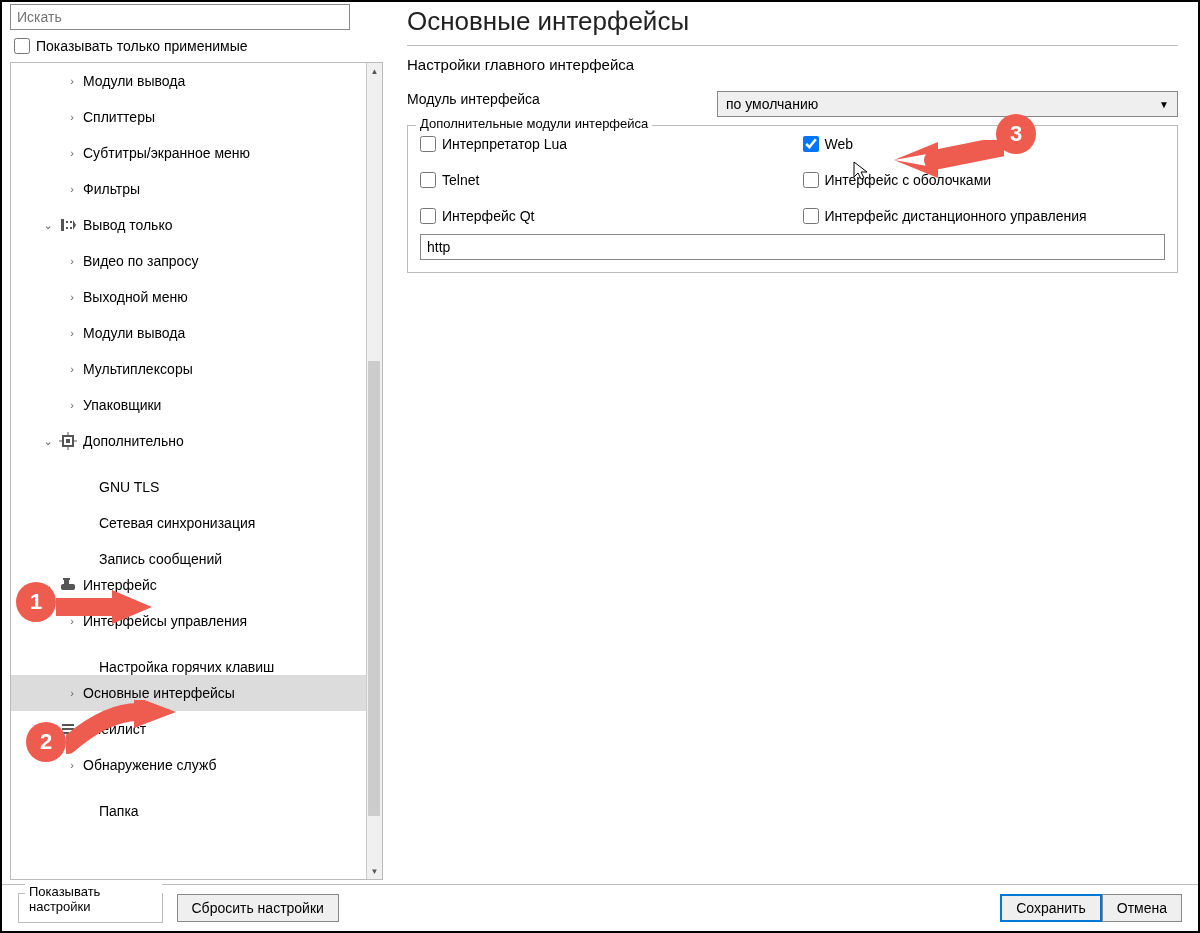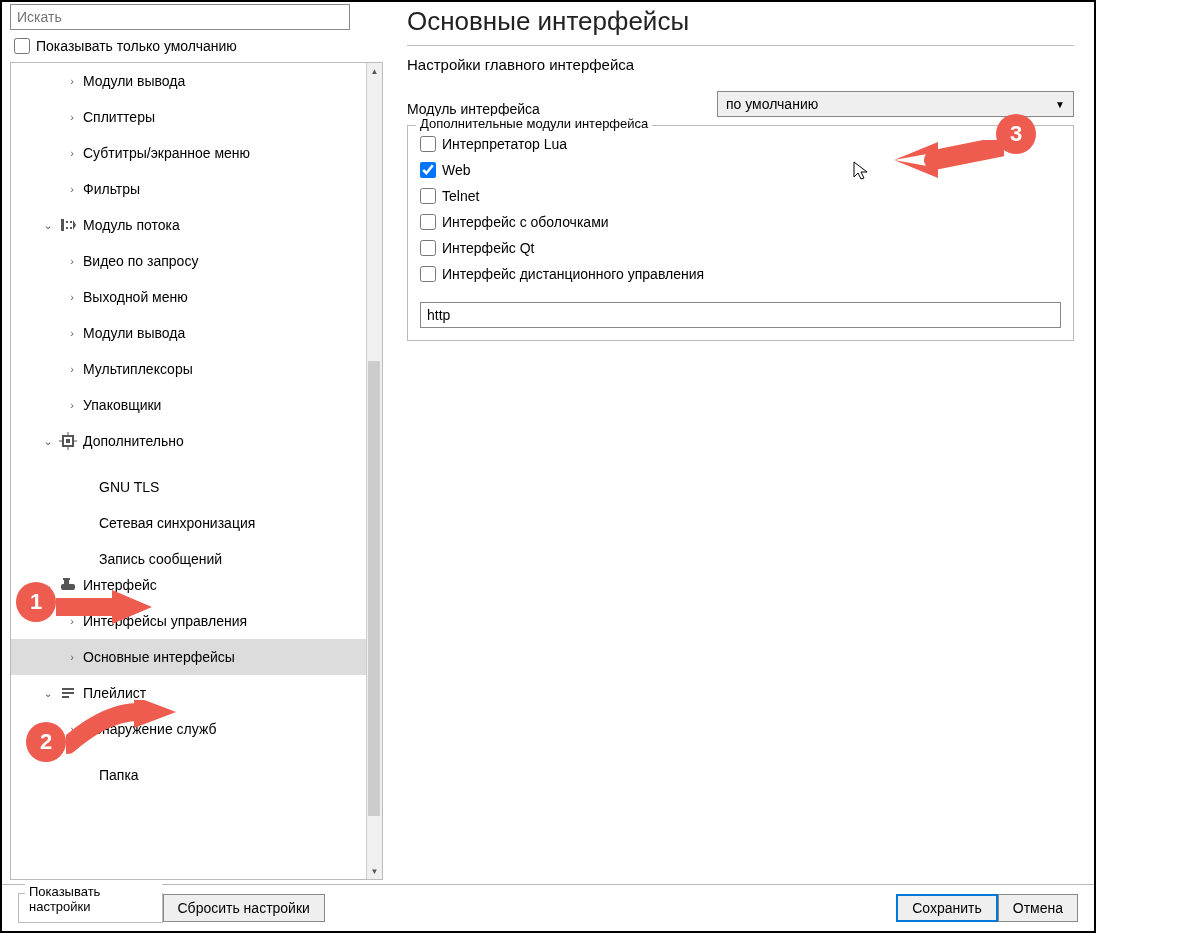--- a/index.html
+++ b/index.html
@@ -1,17 +1,17 @@
 <!DOCTYPE html>
 <html><head>
 <meta charset="utf-8">
 <style>
 * { box-sizing: border-box; margin: 0; padding: 0; }
 body { font-family: "Segoe UI", Tahoma, sans-serif; font-size: 14px; background: #fff; color: #000; }
-.window { width: 1096px; height: 933px; border: 2px solid #000; position: relative; display: flex; flex-direction: column; }
+.window { width: 1200px; height: 933px; border: 2px solid #000; position: relative; display: flex; flex-direction: column; }
 .top-area { display: flex; flex: 1; overflow: hidden; }
 .left-panel { width: 385px; border-right: none; padding: 0 0 0 4px; display: flex; flex-direction: column; }
 .search-box { width: 340px; height: 26px; border: 1px solid #888; margin: 2px 4px 4px 4px; padding: 2px 6px; font-size: 14px; color: #888; }
 .show-applicable { display: flex; align-items: center; padding: 4px 8px; gap: 6px; }
 .show-applicable input { width: 16px; height: 16px; }
 .tree-container { flex: 1; border: 1px solid #bbb; margin: 4px 4px 4px 4px; overflow: hidden; position: relative; display: flex; }
 .tree { flex: 1; overflow-y: auto; }
 .tree-scrollbar { width: 16px; background: #f0f0f0; border-left: 1px solid #ccc; display: flex; flex-direction: column; align-items: center; }
 .scroll-btn { width: 14px; height: 16px; display: flex; align-items: center; justify-content: center; font-size: 8px; color: #555; cursor: pointer; }
 .scroll-track { flex: 1; width: 100%; position: relative; }
@@ -21,27 +21,27 @@
 .chevron { width: 14px; text-align: center; font-size: 11px; color: #666; margin-right: 4px; }
 .tree-icon { width: 18px; height: 18px; margin-right: 6px; display: flex; align-items: center; justify-content: center; }
 .indent-1 { padding-left: 30px; }
 .indent-2 { padding-left: 54px; }
 .indent-2-leaf { padding-left: 70px; align-items: flex-end; }
 
 .right-panel { flex: 1; padding: 0 20px 0 20px; }
 .page-title { font-size: 26px; font-weight: 400; color: #222; padding: 4px 0 8px 0; }
 .hr { border: none; border-top: 1px solid #bbb; margin-bottom: 10px; }
 .subtitle { font-size: 15px; margin-bottom: 18px; }
-.form-row { display: flex; align-items: flex-end; margin-bottom: 8px; }
+.form-row { display: flex; align-items: flex-start; margin-bottom: 8px; }
 .form-label { width: 310px; font-size: 14px; }
 .dropdown { flex: 1; height: 26px; border: 1px solid #888; background: #efefef; padding: 0 8px; display: flex; align-items: center; justify-content: space-between; cursor: pointer; }
 .dropdown-arrow { font-size: 10px; }
 .fieldset { border: 1px solid #bbb; margin-top: 4px; padding: 10px 12px 12px 12px; position: relative; }
 .fieldset-legend { position: absolute; top: -10px; left: 8px; background: #fff; padding: 0 4px; font-size: 13px; }
-.checkbox-grid { display: grid; grid-template-columns: 1fr; row-gap: 10px; column-gap: 10px; margin-bottom: 20px; }
+.checkbox-grid { display: grid; grid-template-columns: 1fr 1fr; row-gap: 10px; column-gap: 10px; margin-bottom: 10px; gap: 20px; }
 .checkbox-item { display: flex; align-items: center; gap: 6px; }
 .checkbox-item input { width: 16px; height: 16px; }
 .text-input { width: 100%; height: 26px; border: 1px solid #888; padding: 11px 6px; font-size: 14px; }
 
 .bottom-panel { border-top: 1px solid #bbb; padding: 8px 16px; display: flex; align-items: center; justify-content: space-between; }
 .settings-group { border: 1px solid #bbb; padding: 4px 10px 8px 10px; position: relative; display: flex; align-items: center; gap: 10px; }
 .settings-group-legend { position: absolute; top: -10px; left: 6px; background: #fff; padding: 0 4px; font-size: 13px; }
 .radio-item { display: flex; align-items: center; gap: 4px; }
 .radio-item input { width: 14px; height: 14px; }
 .btn { height: 28px; padding: 0 14px; border: 1px solid #888; background: #efefef; cursor: pointer; font-size: 14px; text-align: right; }
@@ -56,21 +56,21 @@
 </head>
 <body>
 
 <div class="window">
   <div class="top-area">
 
     <div class="left-panel">
       <input class="search-box" placeholder="Искать" style="">
       <label class="show-applicable">
         <input type="checkbox" style="">
-        <span>Показывать только умолчанию</span>
+        <span>Показывать только применимые</span>
       </label>
       <div class="tree-container">
         <div class="tree" id="tree">
             <div class="tree-item indent-2">
               <span class="chevron">›</span>
               <span>Модули вывода</span>
             </div>
             <div class="tree-item indent-2">
               <span class="chevron">›</span>
               <span>Сплиттеры</span>
@@ -88,21 +88,21 @@
               <span class="tree-icon">
                 <svg width="18" height="18">
                   <rect x="2" y="3" width="3" height="12" fill="#555"></rect>
                   <rect x="7" y="5" width="2" height="2" fill="#555"></rect>
                   <rect x="11" y="5" width="2" height="2" fill="#555"></rect>
                   <rect x="7" y="11" width="2" height="2" fill="#555"></rect>
                   <rect x="11" y="11" width="2" height="2" fill="#555"></rect>
                   <path d="M14 4 L17 9 L14 14" fill="#555"></path>
                 </svg>
               </span>
-              <span>Модуль потока</span>
+              <span>Вывод только</span>
             </div>
             <div class="tree-item indent-2">
               <span class="chevron">›</span>
               <span>Видео по запросу</span>
             </div>
             <div class="tree-item indent-2">
               <span class="chevron">›</span>
               <span>Выходной меню</span>
             </div>
             <div class="tree-item indent-2">
@@ -150,20 +150,24 @@
                   <rect x="2" y="8" width="14" height="6" rx="2" fill="#555"></rect>
                   <rect x="5" y="3" width="5" height="5" fill="#555"></rect>
                   <rect x="4" y="2" width="7" height="2" fill="#555"></rect>
                 </svg>
               </span>
               <span>Интерфейс</span>
             </div>
             <div class="tree-item indent-2">
               <span class="chevron">›</span>
               <span>Интерфейсы управления</span>
+            </div>
+            <div class="tree-item indent-2-leaf">
+              <span class="chevron"></span>
+              <span>Настройка горячих клавиш</span>
             </div>
             <div class="tree-item selected indent-2">
               <span class="chevron">›</span>
               <span>Основные интерфейсы</span>
             </div>
             <div class="tree-item indent-1">
               <span class="chevron">⌄</span>
               <span class="tree-icon">
                 <svg width="18" height="18">
                   <line x1="3" y1="5" x2="15" y2="5" stroke="#555" stroke-width="2"></line>
@@ -232,21 +236,21 @@
               <input type="checkbox" style="">
               <span>Интерфейс дистанционного управления</span>
             </label>
           </div>
         <input class="text-input" value="http" style="">
       </div>
     </div>
   </div>
 
   <div class="bottom-panel">
-    <div style="display:flex;align-items:center;">
+    <div style="display:flex;align-items:center;gap:14px;">
       <div class="settings-group">
         <div class="settings-group-legend">Показывать настройки</div>
         <label class="radio-item">
           <input type="radio" name="sm" style="">
           <span>простые</span>
         </label>
         <label class="radio-item">
           <input type="radio" name="sm" checked="" style="">
           <span>все</span>
         </label>

